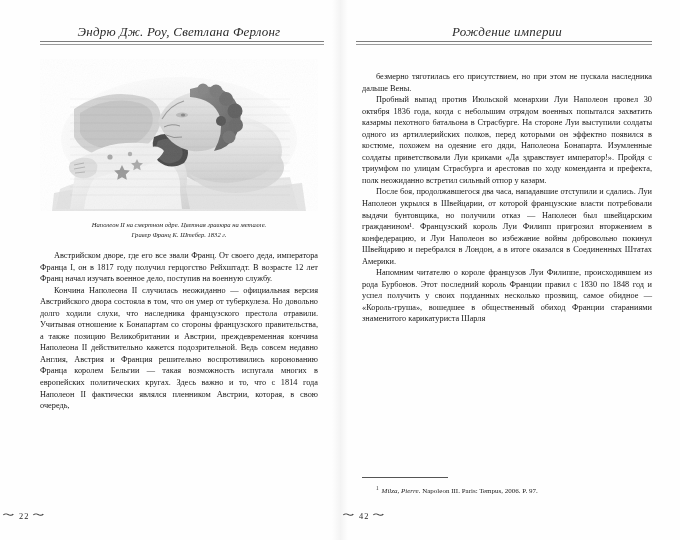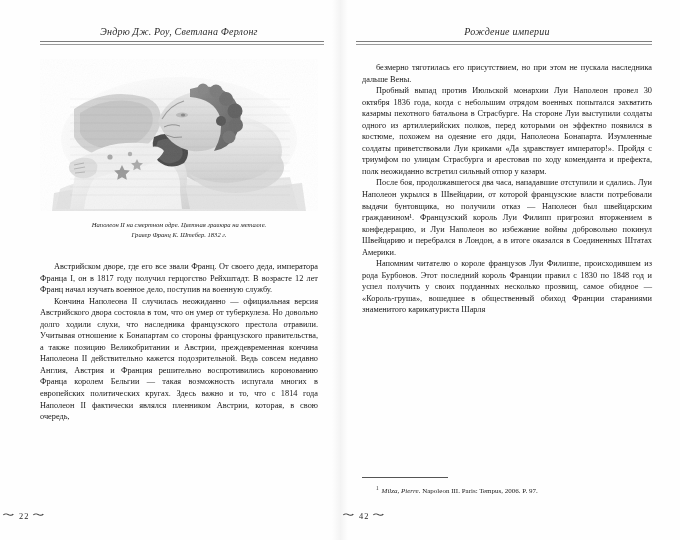--- a/index.html
+++ b/index.html
@@ -45,21 +45,21 @@
         rgba(0,0,0,0.035) 45%,
         rgba(0,0,0,0.045) 52%,
         rgba(0,0,0,0.00) 100%);
     pointer-events: none;
   }
 
   
   .runhead {
     text-align: center;
     font-style: italic;
-    font-size: 10px;
+    font-size: 13px;
     letter-spacing: 0.2px;
     color: #2b2b2b;
     height: 12px;
     line-height: 12px;
     white-space: nowrap;
   }
   .rule-double {
     margin-top: 3px;
     border-top: 1px solid #7d7d7d;
     border-bottom: 1px solid #9a9a9a;
@@ -88,33 +88,33 @@
     text-align: center;
     font-style: italic;
     font-size: 6.6px;
     line-height: 9.5px;
     color: #222;
   }
   .caption .cap-line { display: block; }
 
   
   .body {
-    margin-top: 22px;
+    margin-top: 11px;
     font-size: 8.3px;
     line-height: 11.55px;
     text-align: justify;
     text-justify: inter-word;
     hyphens: auto;
     color: #161616;
   }
   .body p {
     margin: 0;
     text-indent: 14px;
   }
-  .page.right .body { margin-top: 17px; }
+  .page.right .body { margin-top: 26px; }
 
   
   .footnote-wrap {
     position: absolute;
     left: 22px;
     right: 40px;
     bottom: 44px;
   }
   .footnote-rule {
     width: 86px;

